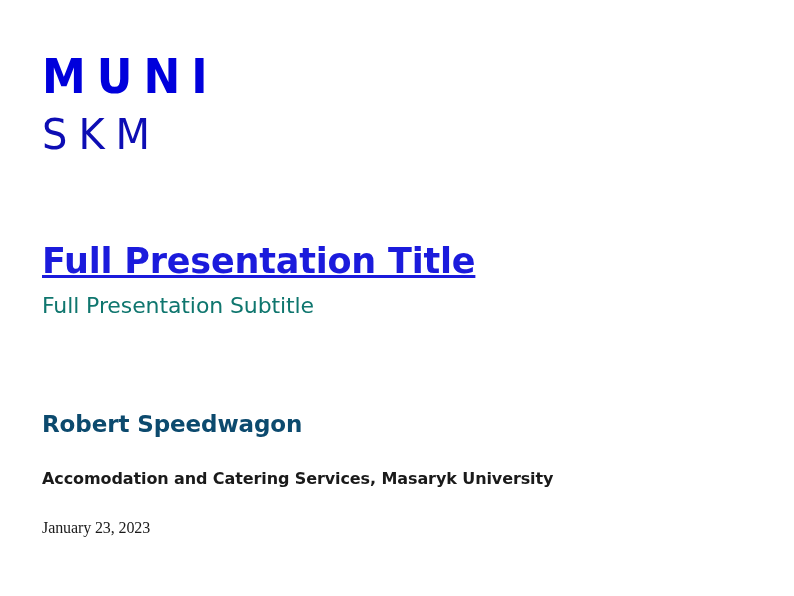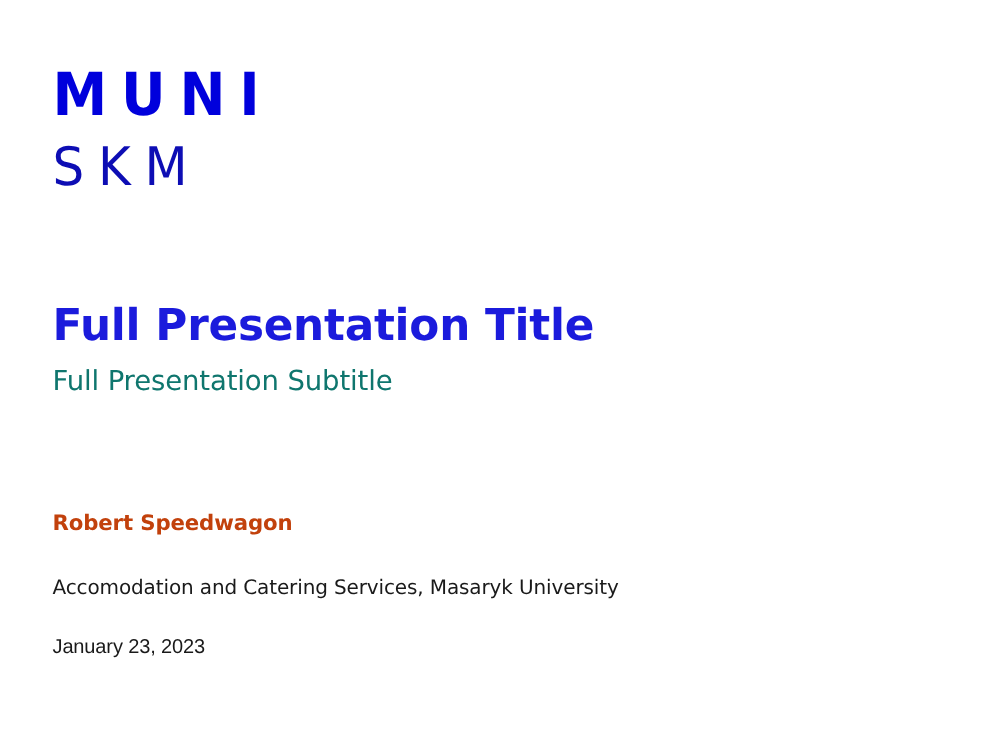--- a/index.html
+++ b/index.html
@@ -60,20 +60,21 @@
     width: 700px;
   }
   .slide-title {
     font-family: "DejaVu Sans", sans-serif;
     font-size: 35px;
     font-weight: 700;
     color: #1b1bdc;
     letter-spacing: -0.2px;
     line-height: 1.12;
     margin: 0;
+    text-decoration: underline;
   }
   .slide-subtitle {
     font-family: "DejaVu Sans", sans-serif;
     font-size: 22px;
     font-weight: 400;
     color: #0f766e;
     line-height: 1.25;
     margin: 11px 0 0 0;
     letter-spacing: -0.1px;
   }
@@ -81,37 +82,37 @@
   
   .meta-block {
     position: absolute;
     left: 42px;
     top: 406px;
     width: 700px;
   }
   .author-name,
   .author-email {
     font-family: "DejaVu Sans", sans-serif;
-    font-size: 17px;
+    font-size: 23px;
     font-weight: 700;
-    color: #c2410c;
+    color: #0c4a6e;
     line-height: 1.58;
     letter-spacing: -0.1px;
   }
   .affiliation {
     font-family: "DejaVu Sans", sans-serif;
     font-size: 16px;
-    font-weight: 400;
+    font-weight: 700;
     color: #1a1a1a;
     line-height: 1.4;
     letter-spacing: -0.1px;
     margin-top: 26px;
   }
   .date {
-    font-family: Liberation Sans, sans-serif;
+    font-family: Liberation Serif, serif;
     font-size: 16px;
     font-weight: 400;
     color: #1a1a1a;
     line-height: 1.4;
     letter-spacing: -0.1px;
     margin-top: 26px;
   }
 </style>
 </head>
 <body>

